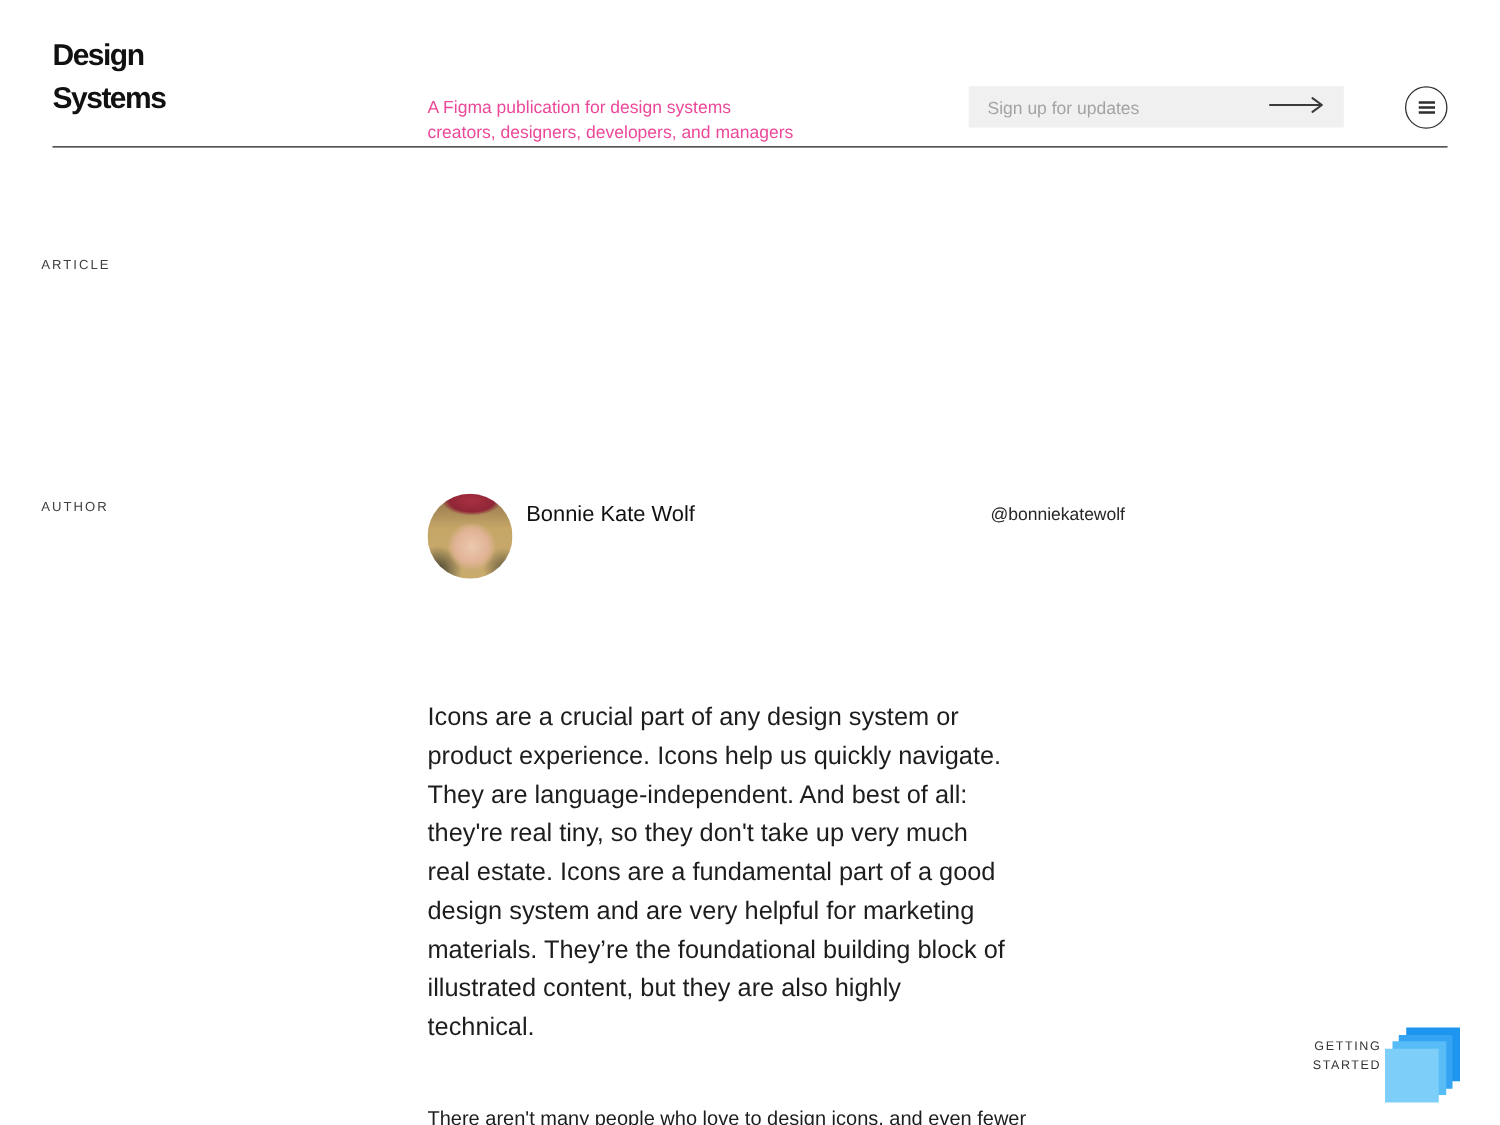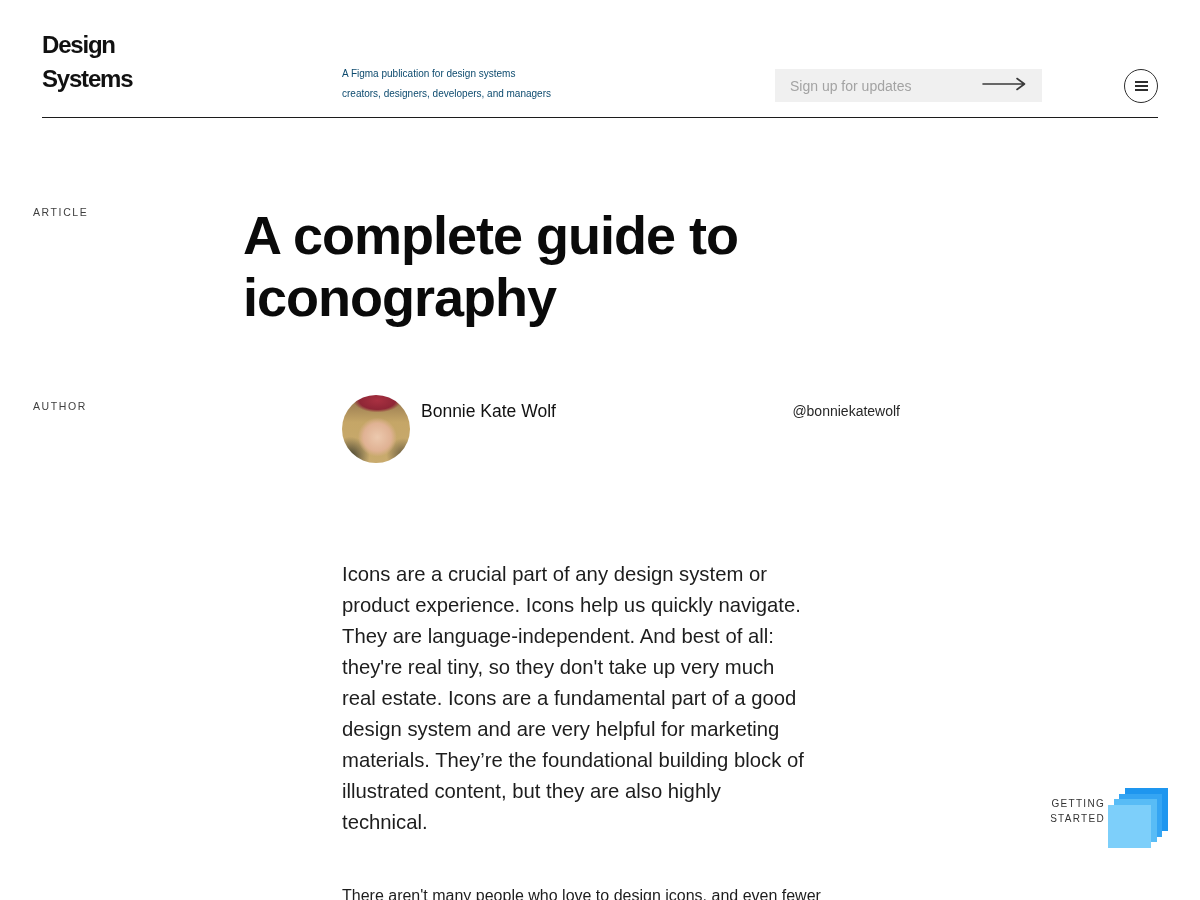--- a/index.html
+++ b/index.html
@@ -11,27 +11,27 @@
   }
 
   
   .logo {
     position:absolute; left:42px; top:28px;
     font-size:24px; line-height:34px; font-weight:700;
     letter-spacing:-1.2px; color:#111111; white-space:pre-line;
     cursor:pointer;
   }
   .tagline {
-    position:absolute; left:342px; top:64px;
-    font-size:10px; line-height:19.5px; color:#0c4a6e;
+    position:absolute; left:342px; top:76px;
+    font-size:14px; line-height:19.5px; color:#ec4899;
     white-space:pre-line;
   }
   .signup {
     position:absolute; left:775px; top:69px;
-    width:267px; height:33px; background:#f0f0f0;
+    width:300px; height:33px; background:#f0f0f0;
     display:flex; align-items:center;
   }
   .signup input {
     flex:1; height:100%; border:none; outline:none; background:transparent;
     padding:0 0 0 15px; font-family:"Liberation Sans", sans-serif;
     font-size:14px; color:#333;
   }
   .signup input::placeholder { color:#a3a3a3; opacity:1; }
   .signup .submit {
     border:none; background:transparent; cursor:pointer;
@@ -87,21 +87,21 @@
     font-size:14px; color:#262626; cursor:pointer;
   }
 
   .body-copy {
     position:absolute; left:342px; color:#1d1d1d; white-space:pre-line;
   }
   .para-lead { top:535px; width:600px; font-size:20.3px; line-height:31px;margin-top:24px; }
   .para-2    { top:884px; width:600px; font-size:16px;   line-height:23.5px; }
 
   
-  .next-widget { position:absolute; left:1050px; top:788px; width:150px; height:78px; cursor:pointer;text-decoration:underline; }
+  .next-widget { position:absolute; left:1050px; top:822px; width:150px; height:78px; cursor:pointer;text-decoration:underline; }
   .next-label {
     position:absolute; right:95px; top:9px;
     font-size:10px; line-height:14.5px; letter-spacing:1.3px;
     color:#333333; text-align:right; white-space:pre-line; font-weight:500;
   }
   .sq-stack { position:absolute; left:58px; top:0; width:60px; height:60px; }
   .sq { position:absolute; width:43px; height:43px; }
   .sq.s1 { left:17px;   top:0; }
   .sq.s2 { left:11.3px; top:5.7px; }
   .sq.s3 { left:5.7px;  top:11.3px; }
@@ -131,22 +131,20 @@
 
   <div class="menu-btn">
     <span class="bar"></span>
     <span class="bar"></span>
     <span class="bar"></span>
   </div>
 
   <div class="divider" style="background-color: rgb(28, 28, 28);"></div>
 
   <div class="kicker article">ARTICLE</div>
-  <h1 class="title">A complete guide to
-iconography</h1>
 
   <div class="kicker author">AUTHOR</div>
   <div class="author-card">
     <div class="avatar"></div>
     <div class="author-name">Bonnie Kate Wolf</div>
     <div class="author-handle">@bonniekatewolf</div>
   </div>
 
   <p class="body-copy para-lead">Icons are a crucial part of any design system or
 product experience. Icons help us quickly navigate.

